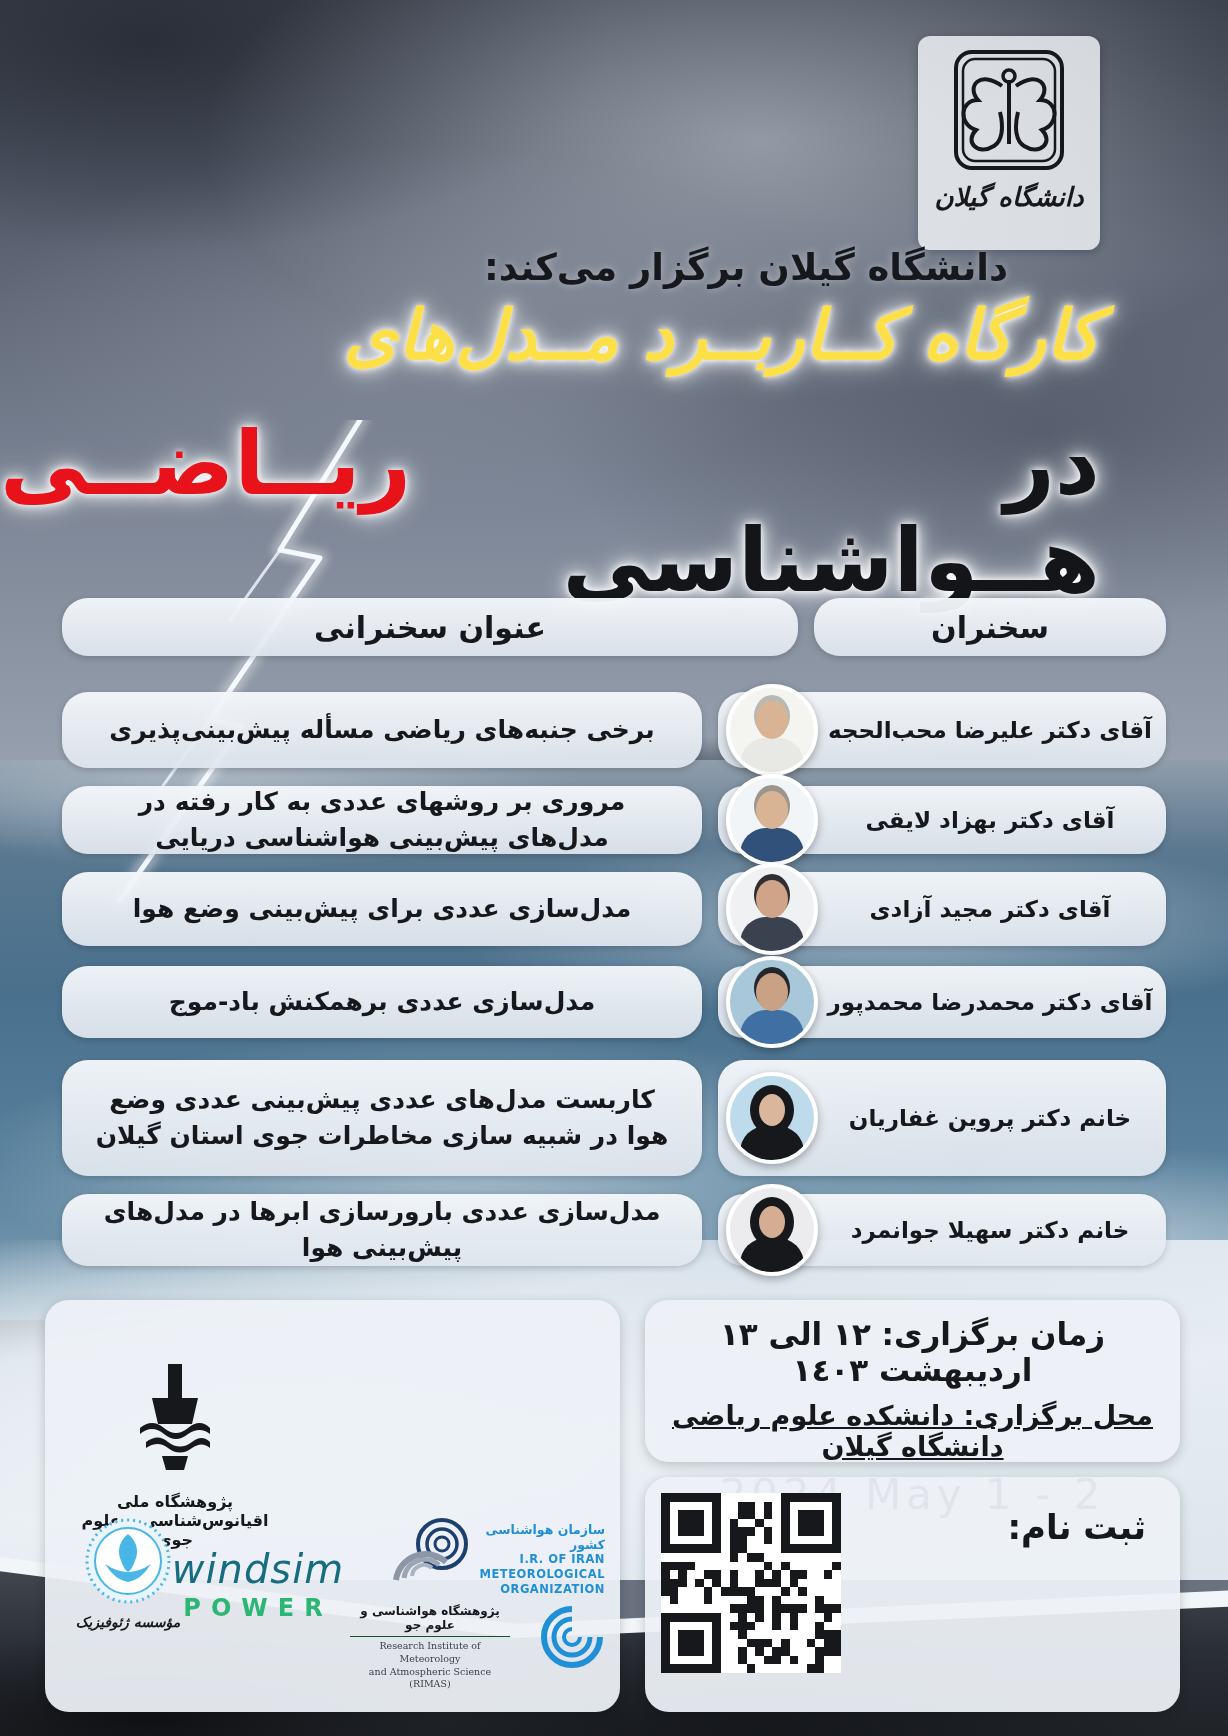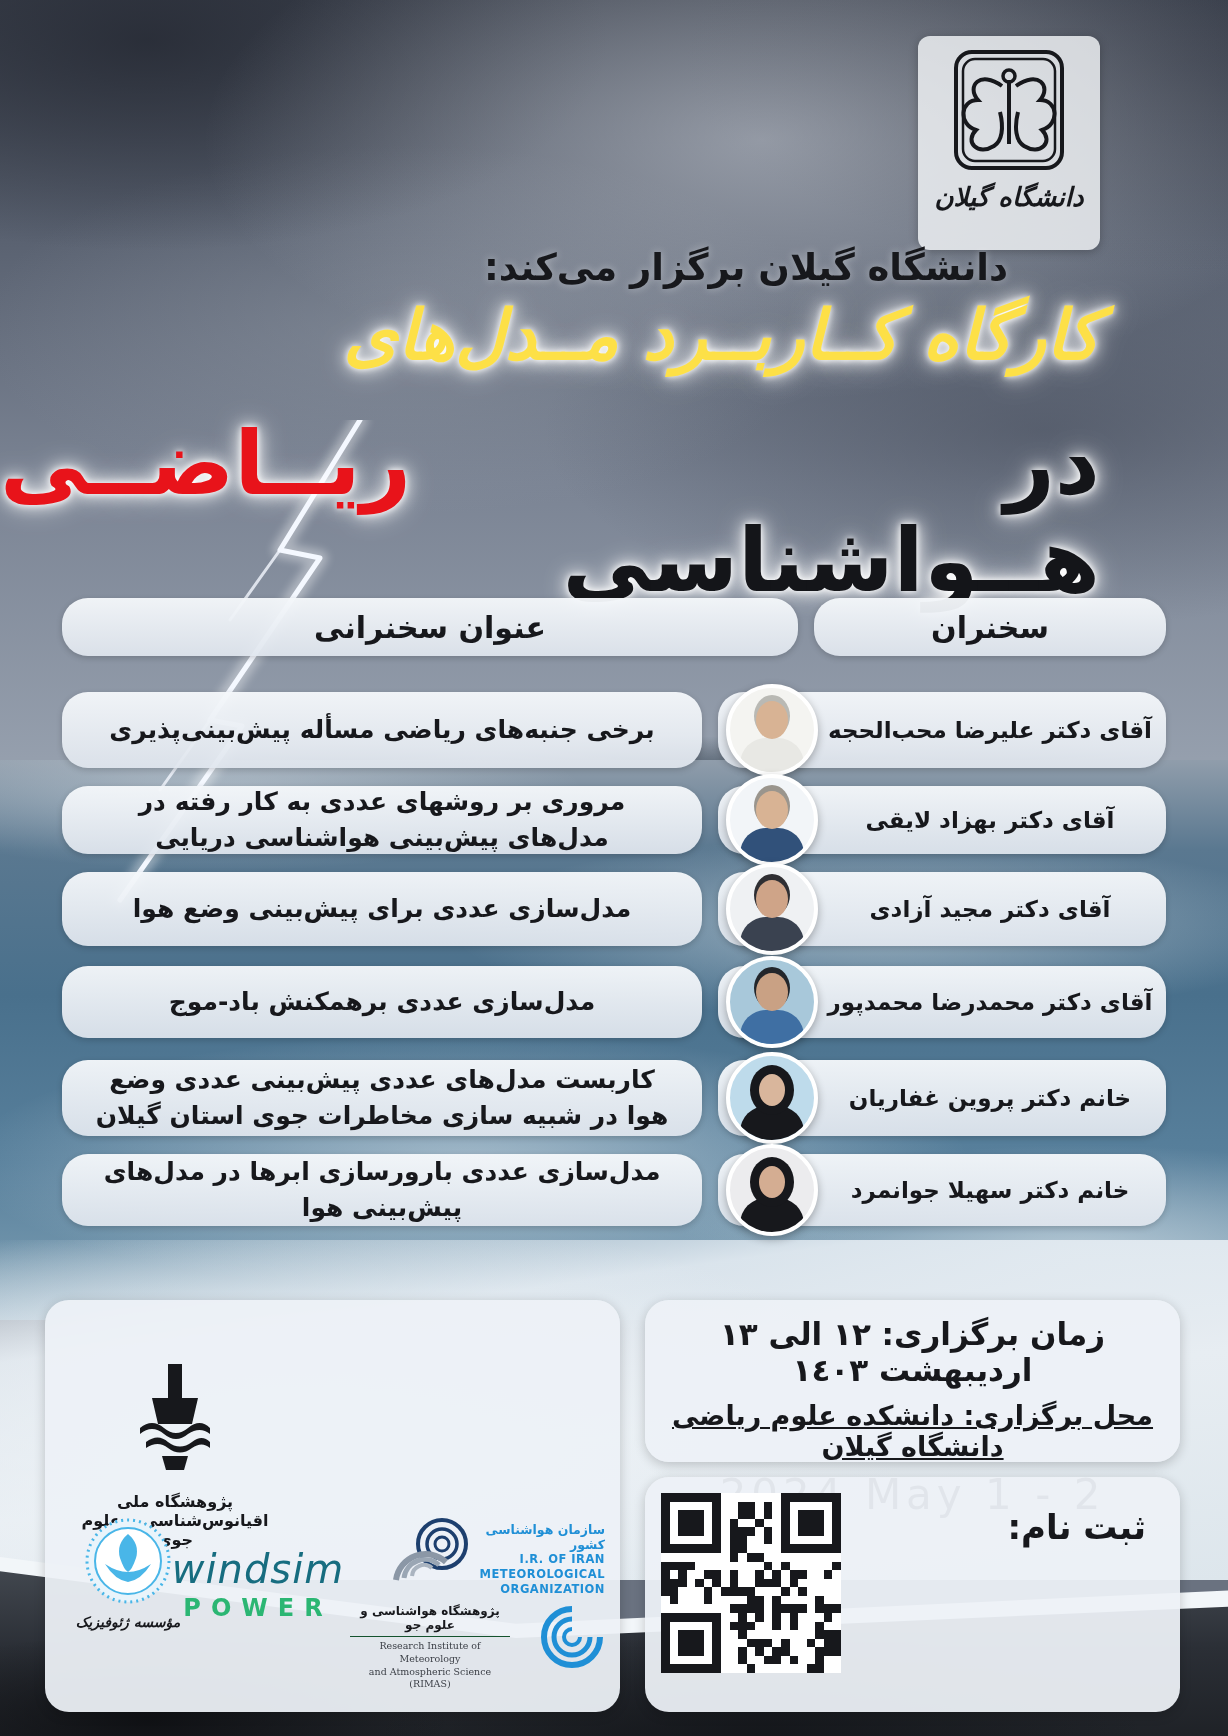--- a/index.html
+++ b/index.html
@@ -61,21 +61,21 @@
     border-radius:26px;display:flex;align-items:center;justify-content:center;
     color:#17181c;font-weight:bold;text-align:center;position:relative;box-shadow:0 2px 6px rgba(0,0,0,.18);}
   .c-speaker{width:352px;flex:0 0 352px;}
   .c-title{flex:1;padding:0 26px;}
   .hrow .cell{height:58px;font-size:30px;}
   .hrow{margin-bottom:36px;}
   .r1{height:76px;margin-bottom:18px;}
   .r2{height:68px;margin-bottom:18px;}
   .r3{height:74px;margin-bottom:20px;}
   .r4{height:72px;margin-bottom:22px;}
-  .r5{height:76px;margin-bottom:18px;}
+  .r5{height:116px;margin-bottom:18px;}
   .r6{height:72px;}
   .row-title{font-size:25px;line-height:1.45;}
   .row-speaker{font-size:23px;padding-left:96px;}
   
   .avatar{position:absolute;left:8px;top:50%;transform:translateY(-50%);width:84px;height:84px;border-radius:50%;
     border:4px solid #fff;box-shadow:0 3px 8px rgba(0,0,0,.3);overflow:hidden;}
   .avatar::before{content:"";position:absolute;left:50%;transform:translateX(-50%);bottom:-10px;width:64px;height:44px;
     border-radius:26px 26px 0 0;background:var(--cloth);}
   .avatar::after{content:"";position:absolute;left:50%;transform:translateX(-50%);top:13px;width:32px;height:38px;
     border-radius:50%;background:var(--skin);box-shadow:0 -4px 0 2px var(--hair);}

